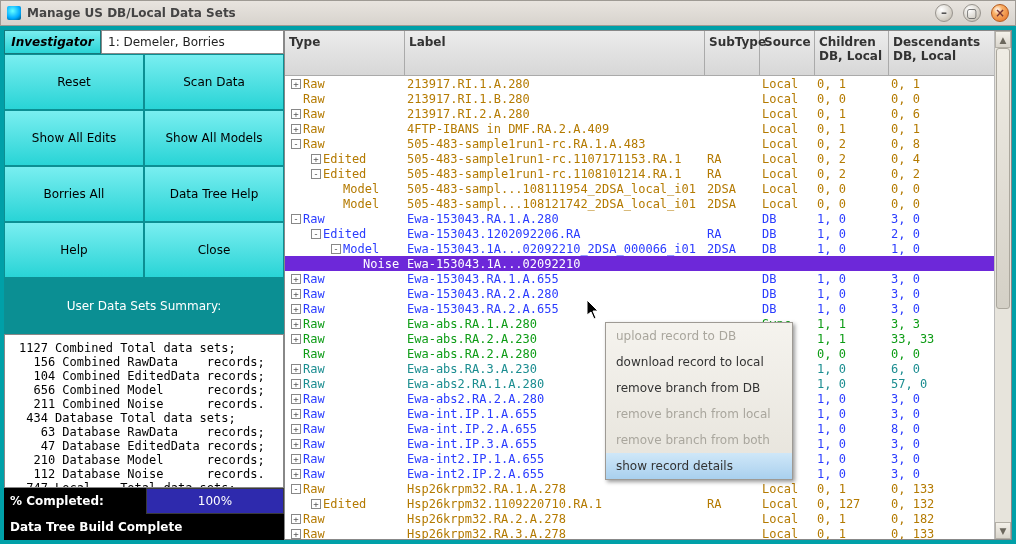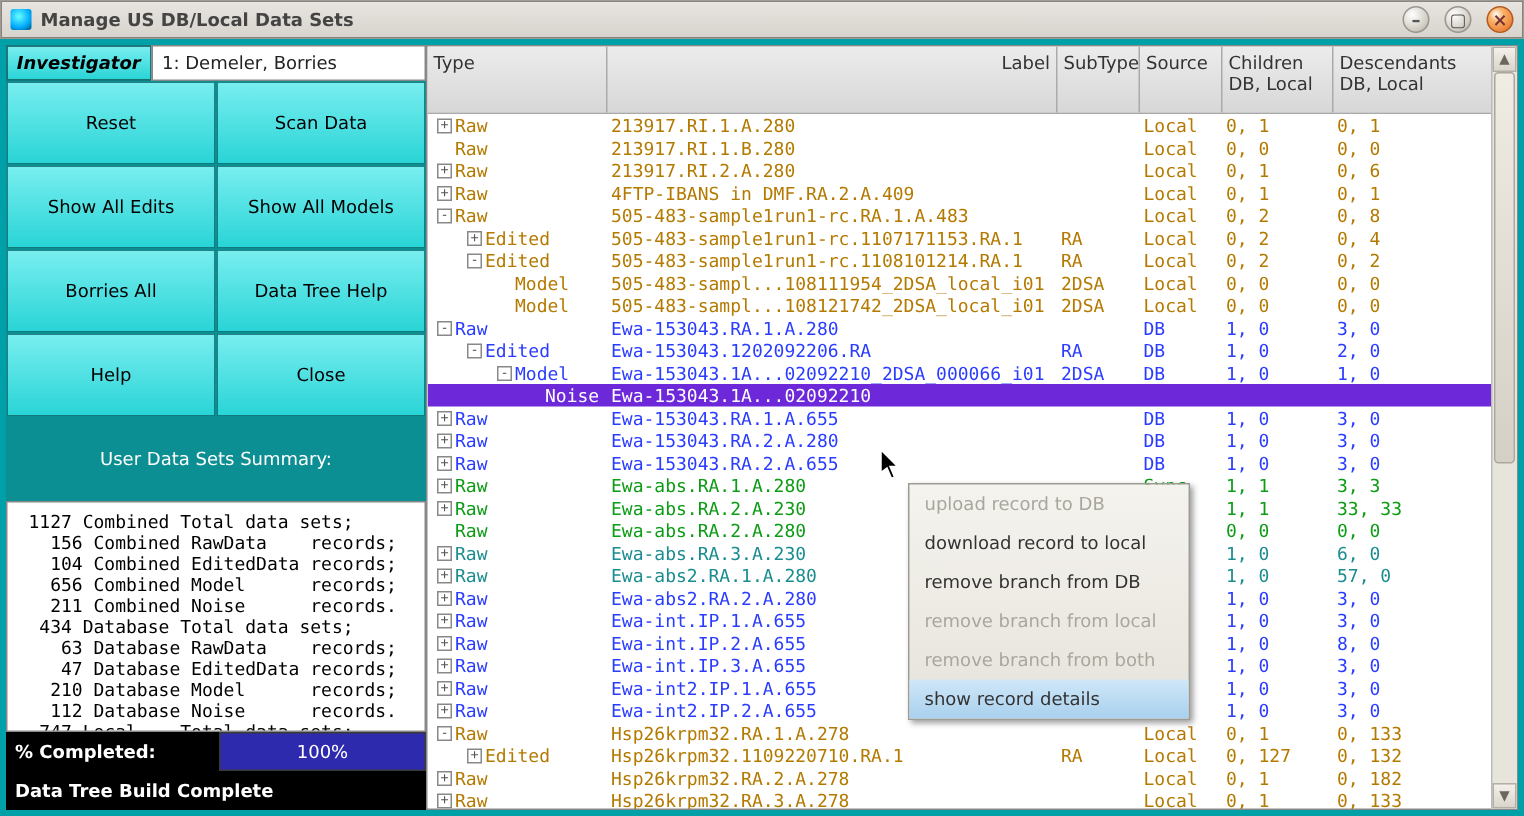--- a/index.html
+++ b/index.html
@@ -108,26 +108,26 @@
     flex:1; display:flex; flex-direction:column;
     background:#fff;
     border:1px solid #888;
     position:relative;
     overflow:hidden;
   }
   .treehdr {
     display:flex;
     background:linear-gradient(#ececec,#d7d7d7);
     border-bottom:1px solid #aaa;
-    font-weight:normal;
+    font-weight:bold;
     color:#333;
   }
   .treehdr > div { border-right:1px solid #aaa; padding:4px 4px 12px 4px; }
   .col-type  { width:120px; }
-  .col-label { width:300px;text-align:right; }
+  .col-label { width:300px; }
   .col-sub   { width:55px; }
   .col-src   { width:55px; }
   .col-child { width:74px; }
   .col-desc  { width:88px; border-right:none !important; }
 
   .treebody {
     flex:1; overflow:auto;
     font-family:"DejaVu Sans Mono","Courier New",monospace;
     font-size:12px;
     color:#b47a00;

